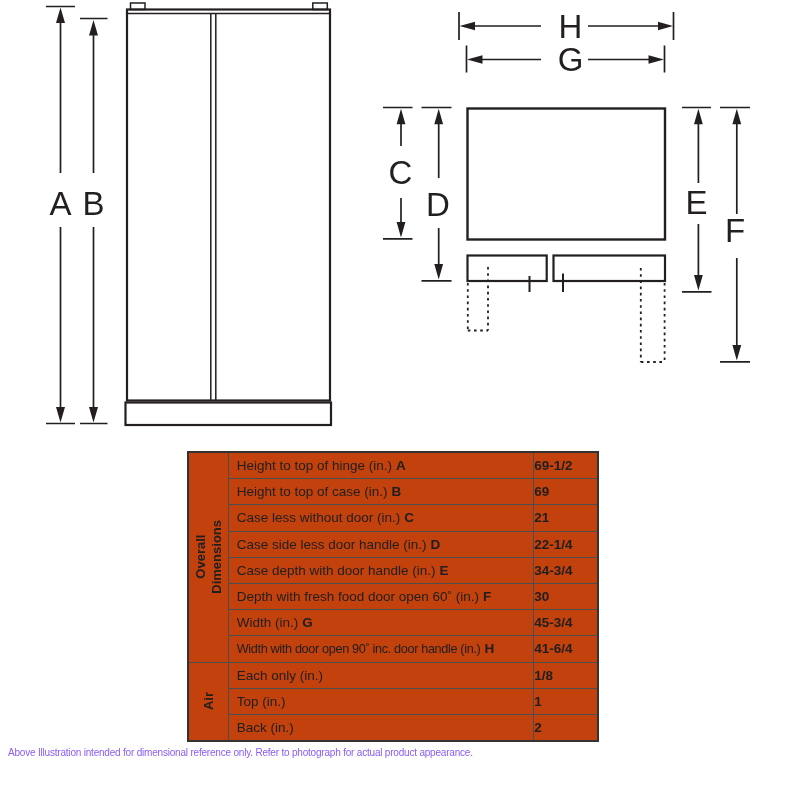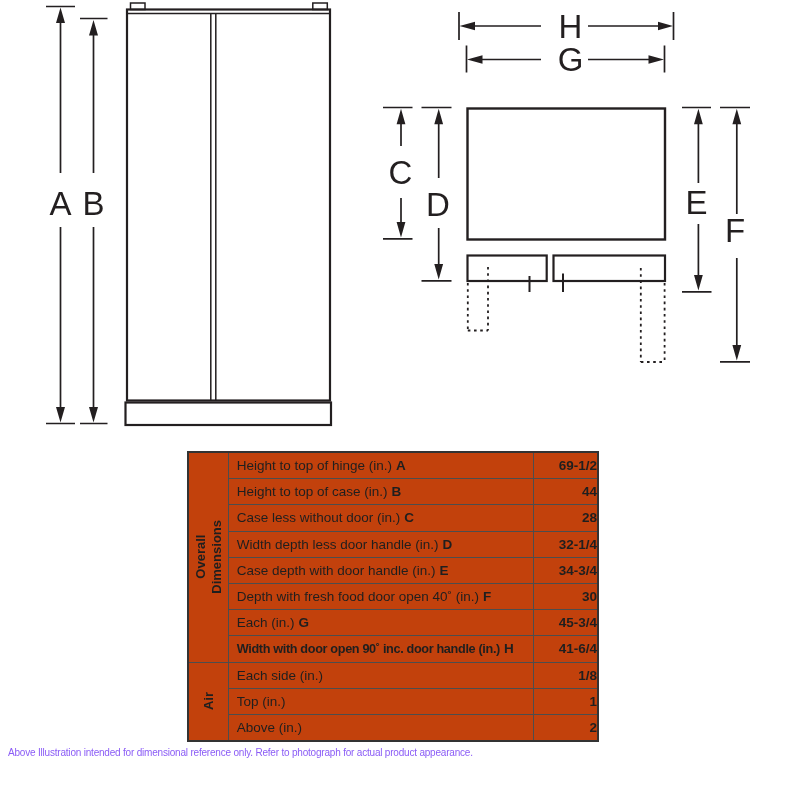--- a/index.html
+++ b/index.html
@@ -17,26 +17,26 @@
   .tick{stroke:#231f20;stroke-width:2;fill:none;}
   .dimlabel{font-family:"Liberation Sans",sans-serif;font-size:33px;fill:#231f20;text-anchor:middle;}
 
   
   #spec-table{position:absolute;left:187px;top:451px;border-collapse:collapse;table-layout:fixed;
               width:412px;}
   #spec-table td{border:1px solid #4d4d4d;height:25.2px;padding:0;vertical-align:middle;
                  font-size:13.5px;color:#1f1f1f;background:#c2410c;overflow:hidden;white-space:nowrap;}
   #spec-table{border:2px solid #333;}
   #spec-table td.lbl{padding-left:8px;}
-  #spec-table td.val{text-align:right;font-weight:bold;font-size:13.5px;}
+  #spec-table td.val{text-align:left;font-weight:bold;font-size:13.5px;}
   #spec-table td.vcell{text-align:center;}
   .vhead{writing-mode:vertical-rl;transform:rotate(180deg);margin:0 auto;font-weight:bold;
          font-size:13px;line-height:1.2;text-align:center;color:#1f1f1f;}
   .key{font-weight:bold;margin-left:4px;}
-  .tight{letter-spacing:-0.35px;font-size:12.7px;font-weight:bold;}
+  .tight{letter-spacing:-0.35px;font-size:12.7px;}
 
   
   #caption{position:absolute;left:8px;top:747px;font-size:10px;letter-spacing:-0.2px;
            white-space:nowrap;color:#8b5cf6;}
 </style>
 </head>
 <body>
 
 <div id="stage">
 
@@ -105,58 +105,58 @@
     <tbody>
       <tr>
         <td class="vcell" rowspan="8">
           <div class="vhead"><span>Overall</span><br><span>Dimensions</span></div>
         </td>
         <td class="lbl"><span>Height to top of hinge (in.)</span><span class="key">A</span></td>
         <td class="val">69-1/2</td>
       </tr>
       <tr>
         <td class="lbl"><span>Height to top of case (in.)</span><span class="key">B</span></td>
-        <td class="val">44</td>
+        <td class="val">69</td>
       </tr>
       <tr>
         <td class="lbl"><span>Case less without door (in.)</span><span class="key">C</span></td>
-        <td class="val">28</td>
+        <td class="val">21</td>
       </tr>
       <tr>
-        <td class="lbl"><span>Width depth less door handle (in.)</span><span class="key">D</span></td>
-        <td class="val">32-1/4</td>
+        <td class="lbl"><span>Case side less door handle (in.)</span><span class="key">D</span></td>
+        <td class="val">22-1/4</td>
       </tr>
       <tr>
         <td class="lbl"><span>Case depth with door handle (in.)</span><span class="key">E</span></td>
         <td class="val">34-3/4</td>
       </tr>
       <tr>
-        <td class="lbl"><span>Depth with fresh food door open 40˚ (in.)</span><span class="key">F</span></td>
+        <td class="lbl"><span>Depth with fresh food door open 60˚ (in.)</span><span class="key">F</span></td>
         <td class="val">30</td>
       </tr>
       <tr>
-        <td class="lbl"><span>Each (in.)</span><span class="key">G</span></td>
+        <td class="lbl"><span>Width (in.)</span><span class="key">G</span></td>
         <td class="val">45-3/4</td>
       </tr>
       <tr>
         <td class="lbl"><span class="tight">Width with door open 90˚ inc. door handle (in.)</span><span class="key">H</span></td>
         <td class="val">41-6/4</td>
       </tr>
       <tr>
         <td class="vcell" rowspan="3">
           <div class="vhead"><span>Air</span></div>
         </td>
-        <td class="lbl"><span>Each side (in.)</span></td>
+        <td class="lbl"><span>Each only (in.)</span></td>
         <td class="val">1/8</td>
       </tr>
       <tr>
         <td class="lbl"><span>Top (in.)</span></td>
         <td class="val">1</td>
       </tr>
       <tr>
-        <td class="lbl"><span>Above (in.)</span></td>
+        <td class="lbl"><span>Back (in.)</span></td>
         <td class="val">2</td>
       </tr>
     </tbody>
   </table>
 
   <div id="caption">Above Illustration intended for dimensional reference only. Refer to photograph for actual product appearance.</div>
 </div>
 
 </body></html>

